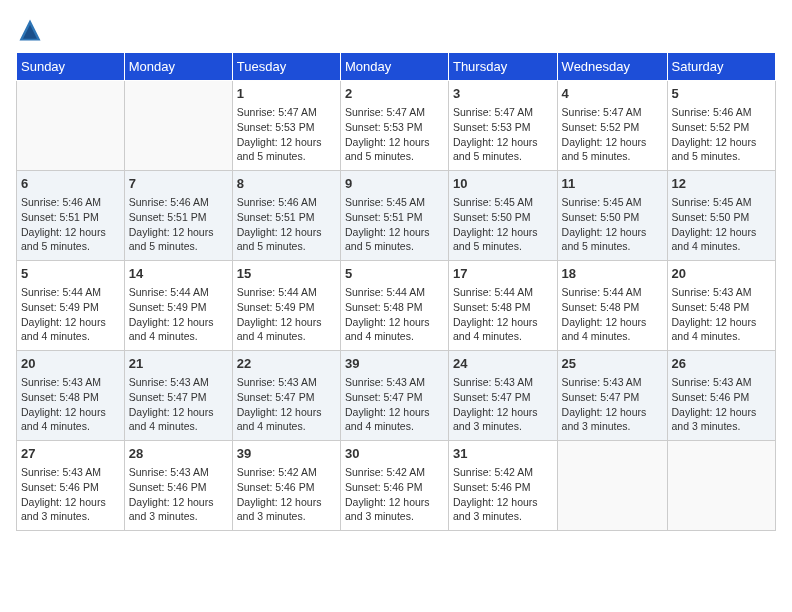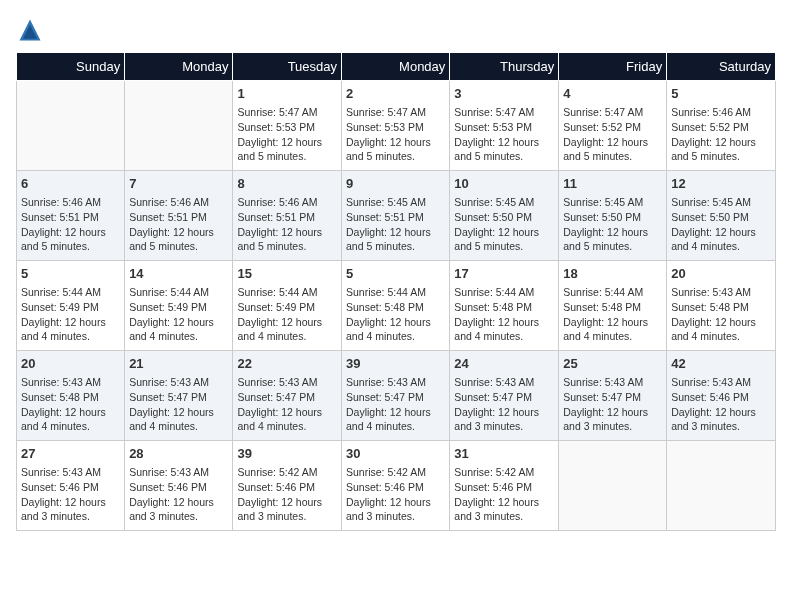--- a/index.html
+++ b/index.html
@@ -43,24 +43,24 @@
     .location {
       font-size: 16px;
       color: #333;
     }
     table {
       width: 100%;
       border-collapse: collapse;
       font-size: 11px;
     }
     thead tr th {
-      background-color: #0f172a;
+      background-color: #1d4ed8;
       color: #fff;
       padding: 6px 4px;
-      text-align: right;
+      text-align: left;
       font-size: 13px;
       font-weight: normal;
       border: 1px solid #fff;
     }
     tbody tr td {
       border: 1px solid #ccc;
       vertical-align: top;
       padding: 4px;
       width: 113px;
       min-height: 70px;
@@ -103,21 +103,21 @@
 </div>
 
 <table>
   <thead>
     <tr>
     <th>Sunday</th>
         <th>Monday</th>
         <th>Tuesday</th>
         <th>Monday</th>
         <th>Thursday</th>
-        <th>Friday</th>
+        <th>Wednesday</th>
         <th>Saturday</th>
       </tr>
   </thead>
   <tbody id="calendar-body">
   <tr>
         <td class="empty"></td>
         <td class="empty"></td>
         <td>
           <span class="day-number">1</span>
           <span style="display: block; font-size: 10.5px;">Sunrise: 5:47 AM</span>
@@ -268,21 +268,21 @@
           <span style="display: block; font-size: 10.5px;">Sunset: 5:47 PM</span>
           <span style="display: block; font-size: 10.5px;">Daylight: 12 hours and 3 minutes.</span>
         </td>
         <td>
           <span class="day-number">25</span>
           <span style="display: block; font-size: 10.5px;">Sunrise: 5:43 AM</span>
           <span style="display: block; font-size: 10.5px;">Sunset: 5:47 PM</span>
           <span style="display: block; font-size: 10.5px;">Daylight: 12 hours and 3 minutes.</span>
         </td>
         <td>
-          <span class="day-number">42</span>
+          <span class="day-number">26</span>
           <span style="display: block; font-size: 10.5px;">Sunrise: 5:43 AM</span>
           <span style="display: block; font-size: 10.5px;">Sunset: 5:46 PM</span>
           <span style="display: block; font-size: 10.5px;">Daylight: 12 hours and 3 minutes.</span>
         </td>
       </tr>
       <tr>
         <td>
           <span class="day-number">27</span>
           <span style="display: block; font-size: 10.5px;">Sunrise: 5:43 AM</span>
           <span style="display: block; font-size: 10.5px;">Sunset: 5:46 PM</span>

